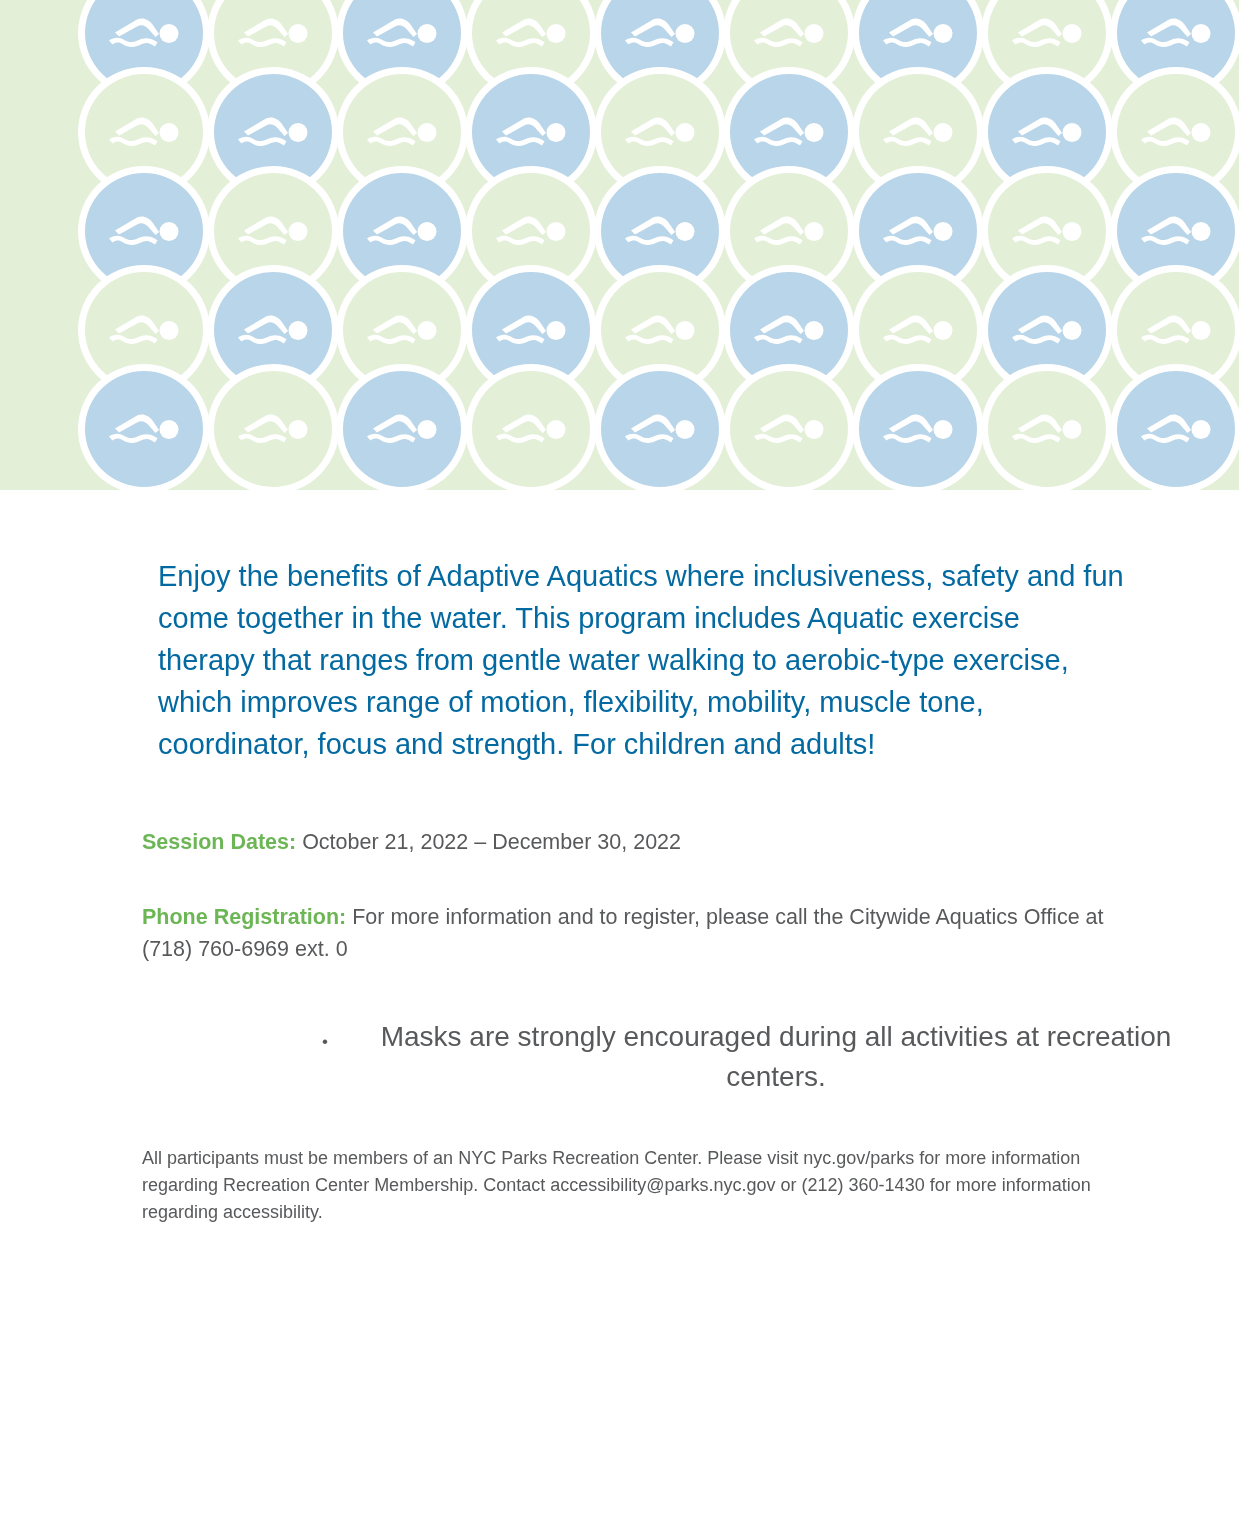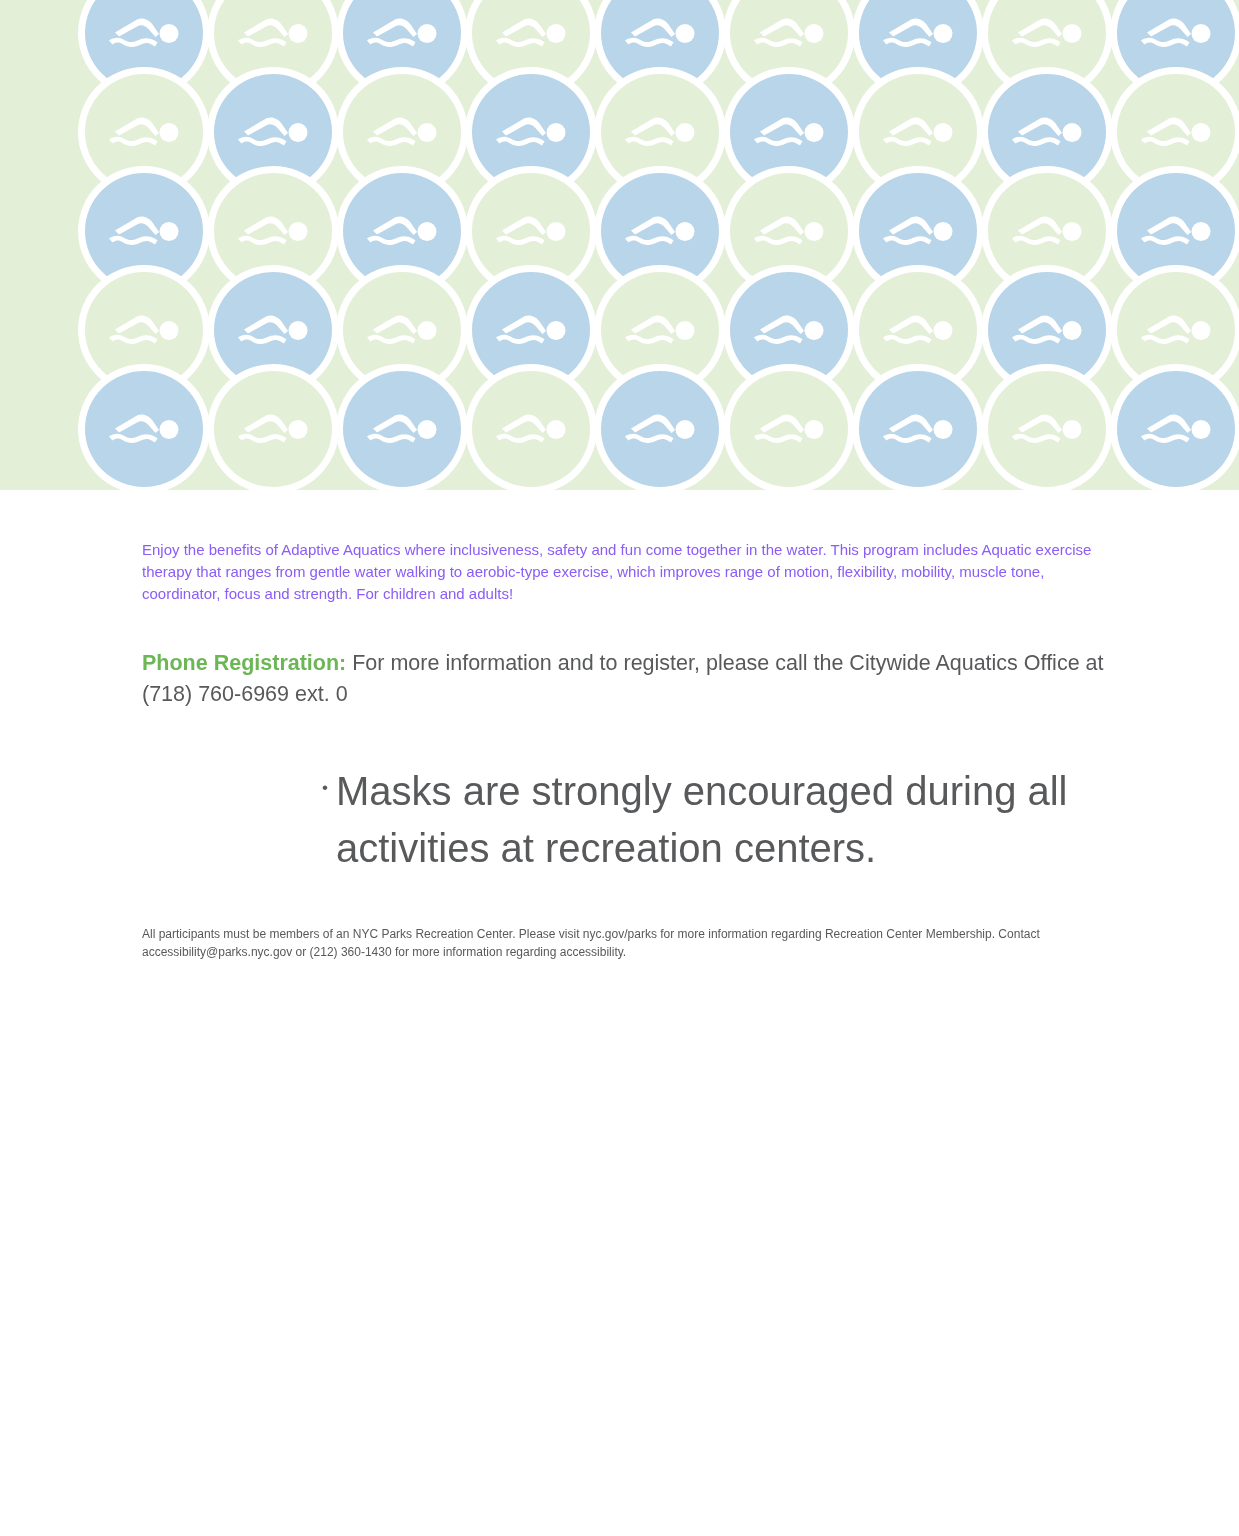--- a/index.html
+++ b/index.html
@@ -78,24 +78,24 @@
     font-size: 37px;
     font-weight: bold;
     line-height: 1.1;
     letter-spacing: -0.2px;
     margin: 0;
     padding-top: 92px;
     white-space: nowrap;
   }
 
   .intro {
-    color: #8b5cf6;
-    font-size: 15px;
+    color: #0369a1;
+    font-size: 29px;
     line-height: 1.45;
-    margin: 0;
+    margin: 16px;
     padding-top: 49px;
     width: 966px;
   }
 
   .meta-line {
     color: #58595b;
     font-size: 21.5px;
     line-height: 1.45;
     margin: 0;
     width: 966px;
@@ -109,39 +109,40 @@
 
   .guidelines {
     list-style: none;
     margin: 0;
     padding: 0;
     padding-top: 52px;
   }
   .guidelines li {
     position: relative;
     color: #58595b;
-    font-size: 40px;
+    font-size: 28px;
     line-height: 1.43;
     padding-left: 54px;
     margin-left: 140px;
     width: 880px;
+    text-align: center;
   }
   .guidelines li::before {
     content: "\2022";
     position: absolute;
     left: 40px;
     top: 2px;
     font-size: 17px;
     line-height: 45px;
     color: #58595b;
   }
 
   .fineprint {
     color: #58595b;
-    font-size: 12px;
+    font-size: 18px;
     line-height: 1.5;
     margin: 0;
     padding-top: 48px;
     width: 975px;
   }
 
   
   .logo {
     position: absolute;
     left: 984px;
@@ -578,20 +579,23 @@
         </div>
       </div>
   </div>
 
   <div class="content">
     <div class="inner">
 
 
       <p class="intro">Enjoy the benefits of Adaptive Aquatics where inclusiveness, safety and fun come together in the water. This program includes Aquatic exercise therapy that ranges from gentle water walking to aerobic-type exercise, which improves range of motion, flexibility, mobility, muscle tone, coordinator, focus and strength. For children and adults!</p>
 
+      <p class="meta-line session">
+        <span class="label-green">Session Dates:</span><span> October 21, 2022 – December 30, 2022</span>
+      </p>
 
       <p class="meta-line phone">
         <span class="label-green">Phone Registration:</span><span>  For more information and to register, please call the Citywide Aquatics Office at (718) 760-6969 ext. 0</span>
       </p>
 
       <ul class="guidelines">
         <li>Masks are strongly encouraged during all activities at recreation centers.</li>
       </ul>
 
       <p class="fineprint">All participants must be members of an NYC Parks Recreation Center. Please visit nyc.gov/parks for more information regarding Recreation Center Membership. Contact accessibility@parks.nyc.gov or (212) 360-1430 for more information regarding accessibility.</p>

